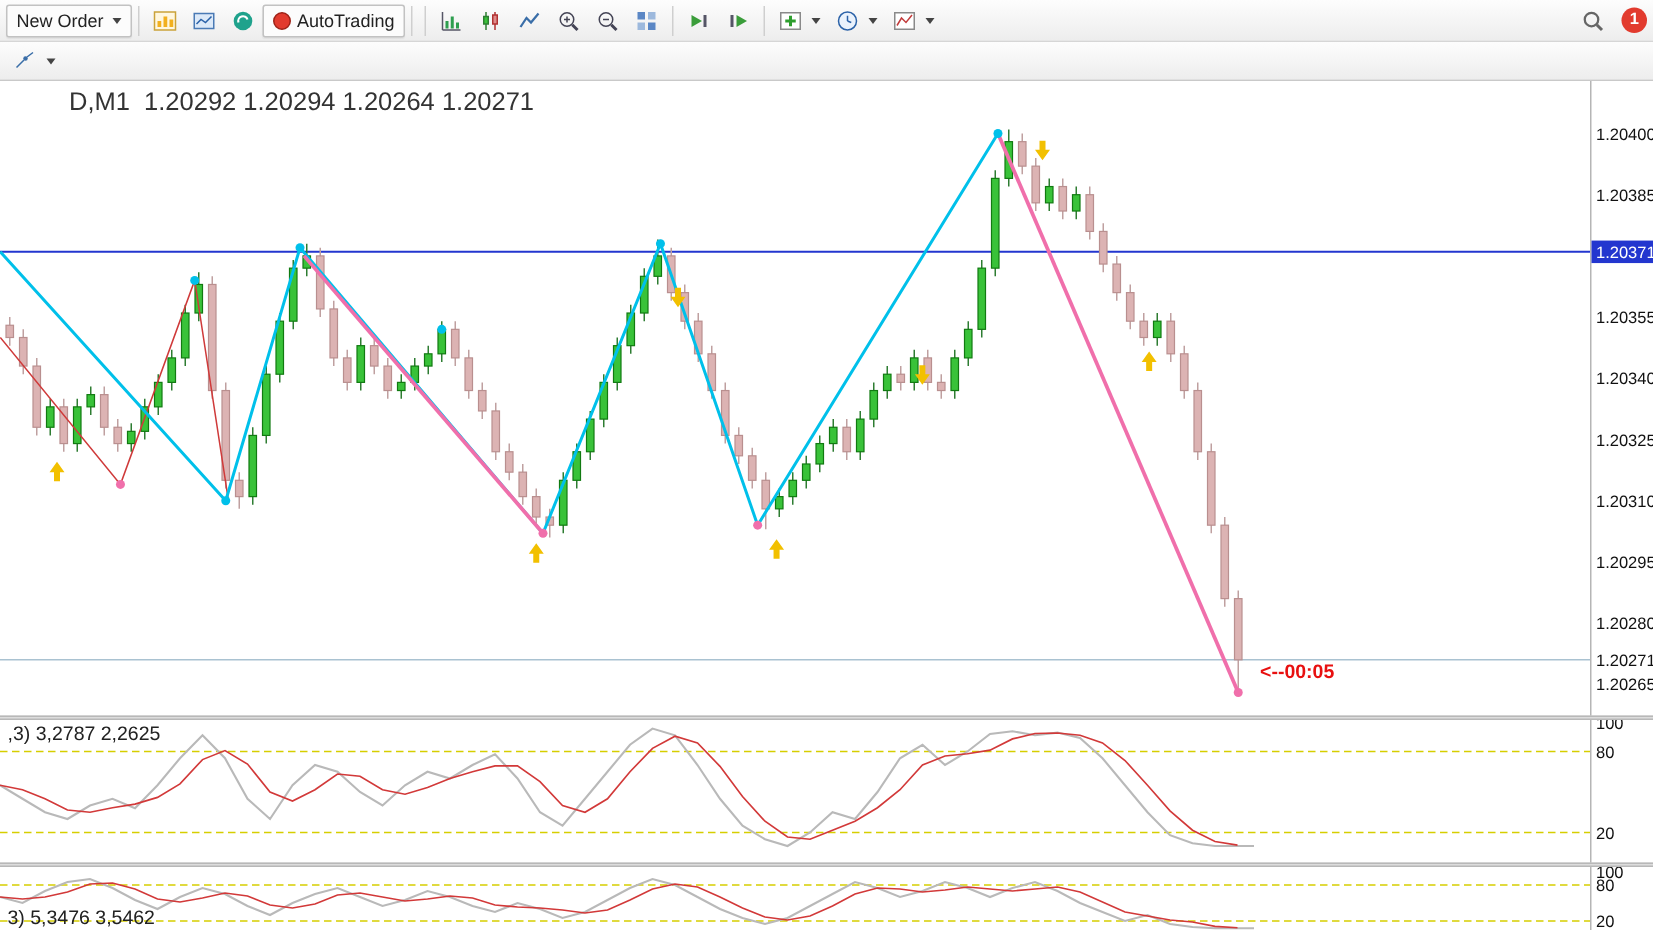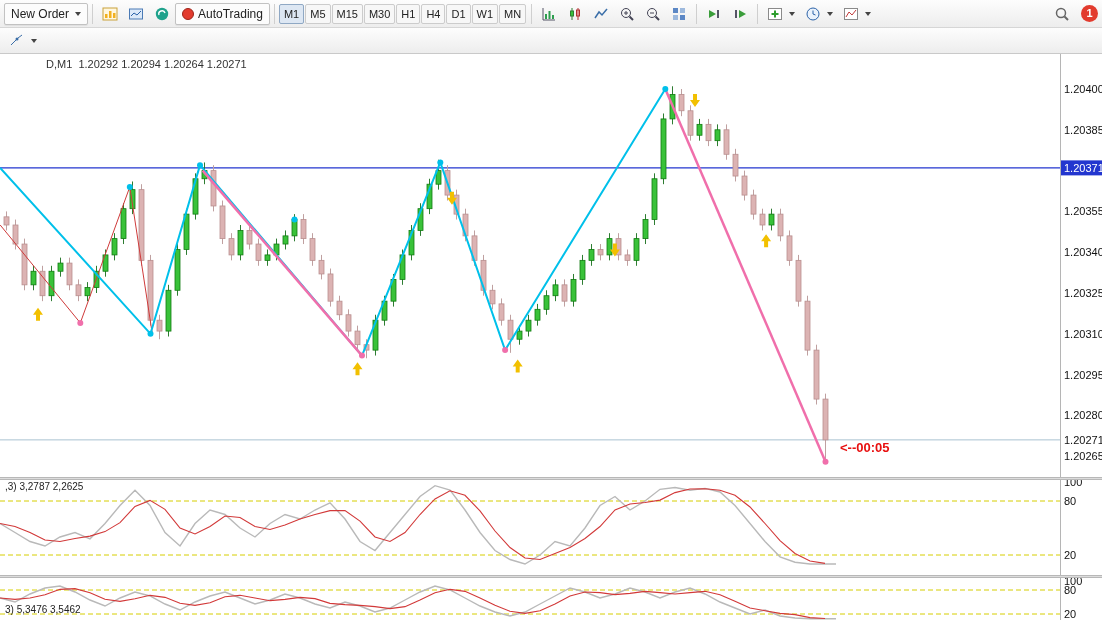--- a/index.html
+++ b/index.html
@@ -34,23 +34,23 @@
   .caret{width:0;height:0;border-left:3px solid transparent;border-right:3px solid transparent;
          border-top:4px solid #444;margin-left:2px;}
   .at-dot{width:10px;height:10px;border-radius:50%;background:#e23b2e;
           border:1px solid #9e2318;display:inline-block;}
   .badge{width:17px;height:17px;border-radius:50%;background:#e23b2e;color:#fff;
          font:bold 11px/17px "Liberation Sans",sans-serif;text-align:center;
          margin-left:6px;flex:0 0 auto;}
   .i16{width:16px;height:16px;display:block;}
 
   
-  #ohlc-label{position:absolute;left:2px;top:58px;z-index:5;font-size:11px;color:#333;
+  #ohlc-label{position:absolute;left:2px;top:58px;z-index:5;font-size:17px;color:#333;
               white-space:pre;padding-left:44px;}
-  .pane-label{position:absolute;left:5px;z-index:5;font-size:10px;color:#222;white-space:pre;}
+  .pane-label{position:absolute;left:5px;z-index:5;font-size:13px;color:#222;white-space:pre;}
   #pane1-label{top:481px;}
   #pane2-label{top:604px;}
   .splitter{position:absolute;left:0;width:1102px;height:3px;background:#dcdcdc;
             border-top:1px solid #b8b8b8;border-bottom:1px solid #b8b8b8;
             box-sizing:border-box;z-index:6;cursor:row-resize;}
   #split1{top:477px;}
   #split2{top:575px;}
 </style>
 </head>
 <body>
@@ -324,31 +324,20 @@
         <path d="M5 9 a3 3 0 0 1 6 -2" stroke="#ffffff" fill="none" stroke-width="1.4"></path>
       </svg>
     </button>
 
     <button class="tbtn raised">
       <span class="at-dot"></span>
       <span>AutoTrading</span>
     </button>
     <div class="vsep"></div>
 
-    <div id="tf-group">
-        <button class="tfbtn active">M1</button>
-        <button class="tfbtn">M5</button>
-        <button class="tfbtn">M15</button>
-        <button class="tfbtn">M30</button>
-        <button class="tfbtn">H1</button>
-        <button class="tfbtn">H4</button>
-        <button class="tfbtn">D1</button>
-        <button class="tfbtn">W1</button>
-        <button class="tfbtn">MN</button>
-      </div>
     <div class="vsep"></div>
 
     <button class="tbtn ico">
       <svg class="i16" viewBox="0 0 16 16">
         <path d="M2 14 L2 2 M2 14 L14 14" stroke="#556" fill="none"></path>
         <rect x="4" y="8" width="2" height="5" fill="#2e9e4f"></rect>
         <rect x="7.5" y="5" width="2" height="8" fill="#2e9e4f"></rect>
         <rect x="11" y="9" width="2" height="4" fill="#2e9e4f"></rect>
       </svg>
     </button>

